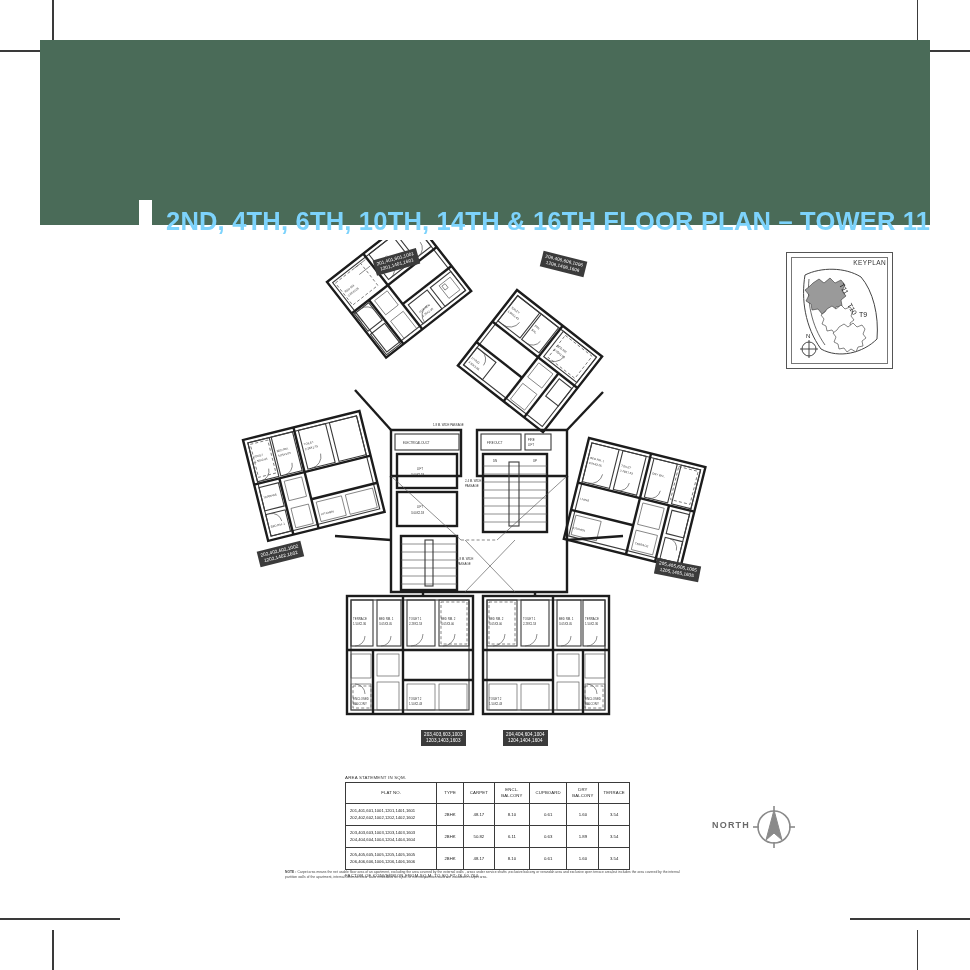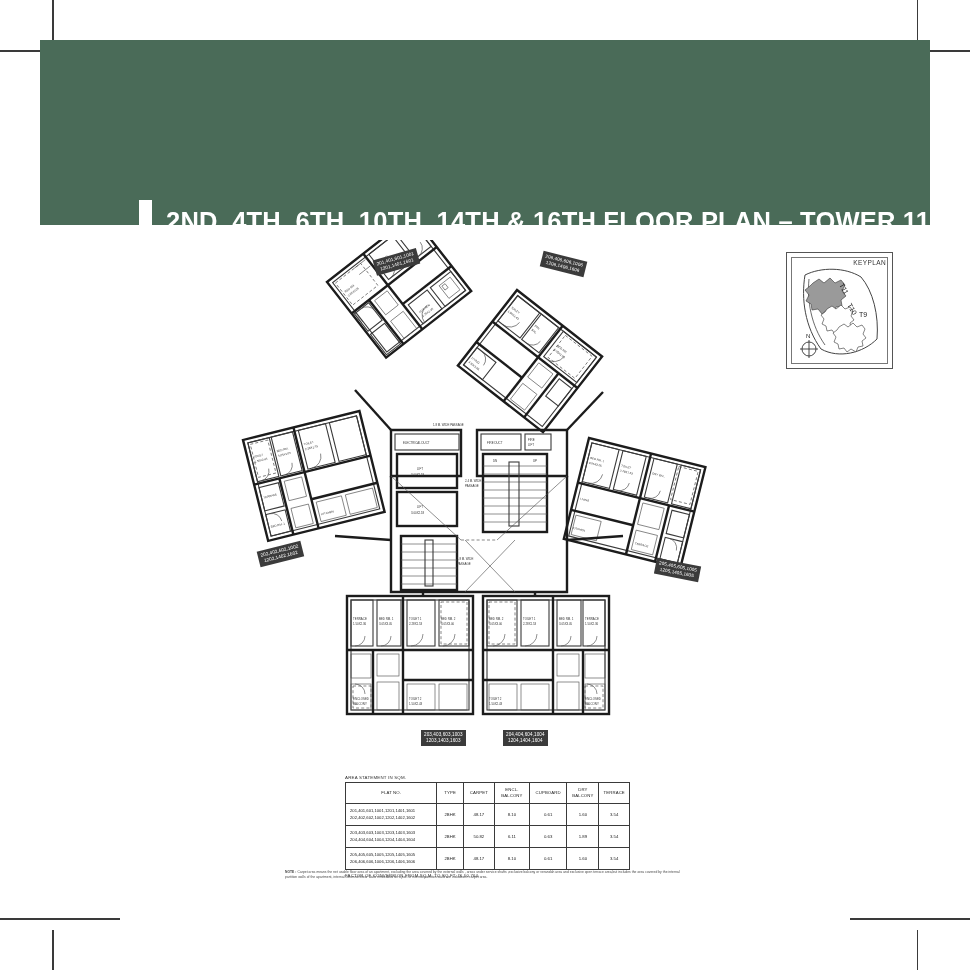--- a/index.html
+++ b/index.html
@@ -10,21 +10,21 @@
   .reg{position:absolute;background:#3a3a3a;}
   .reg.h{height:1.5px;}
   .reg.v{width:1.5px;}
 
   
   .banner{position:absolute;left:40px;top:40px;width:890px;height:185px;
           background:#4a6b58;}
   .banner-accent{position:absolute;left:99px;top:160px;width:13px;height:55px;
           background:#ffffff;}
   .banner-title{position:absolute;left:126px;top:167px;width:790px;
-          color:#ffffff;font-size:25.5px;font-weight:bold;letter-spacing:.2px;
+          color:#7dd3fc;font-size:25.5px;font-weight:bold;letter-spacing:.2px;
           white-space:nowrap;font-family:"Liberation Sans",sans-serif;}
 
   
   .stage{position:absolute;left:0;top:230px;width:970px;height:740px;}
 
   
   .keyplan{position:absolute;left:786px;top:22px;width:105px;height:115px;
            border:1px solid #555;background:#fff;}
   .keyplan-inner{position:absolute;inset:4px;border:1px solid #777;}
   .keyplan-label{position:absolute;right:6px;top:6px;font-size:6.5px;
@@ -472,14 +472,27 @@
       </tbody>
     </table>
     <div class="area-foot">FACTOR OF CONVERSION FROM SQ.M. TO SQ.FT. IS 10.764.</div>
   </div>
 
   <div class="note">
     <b>NOTE :</b>
     <span>Carpet area means the net usable floor area of an apartment, excluding the area covered by the external walls , areas under service shafts ,exclusive balcony or verandah area and exclusive open terrace area,but includes the area covered by the internal partition walls of the apartment, internal columns/shear walls embedded as a part of internal partition walls are included in carpet area.</span>
   </div>
 
+  <div class="north">
+    <div class="north-txt">NORTH</div>
+    <svg width="95" height="50" viewBox="0 0 95 50" style="position:absolute;left:0;top:0;">
+      <g stroke="#8a8a8a" fill="none" stroke-width="1.6">
+        <circle cx="62" cy="25" r="16"></circle>
+        <line x1="62" y1="4" x2="62" y2="10"></line>
+        <line x1="62" y1="40" x2="62" y2="46"></line>
+        <line x1="41" y1="25" x2="47" y2="25"></line>
+        <line x1="77" y1="25" x2="83" y2="25"></line>
+      </g>
+      <path d="M62 8 L70 38 L62 31 L54 38 Z" fill="#8a8a8a" stroke="#8a8a8a" stroke-width="1"></path>
+    </svg>
+  </div>
 
 </div>
 
 </body></html>

